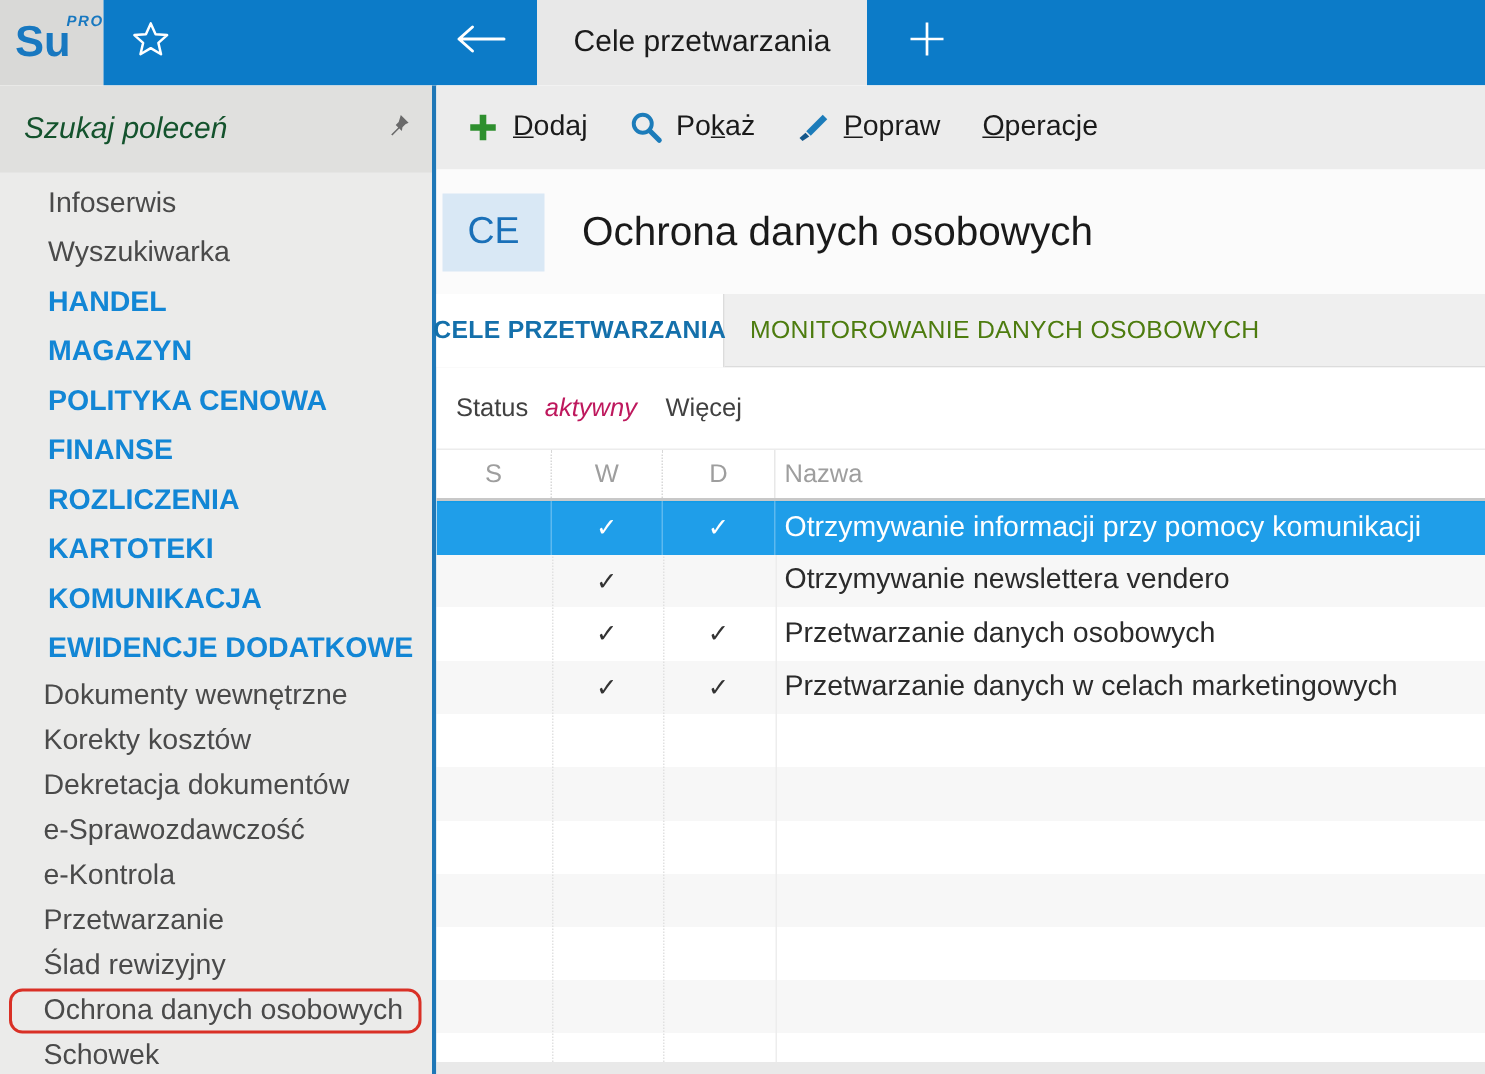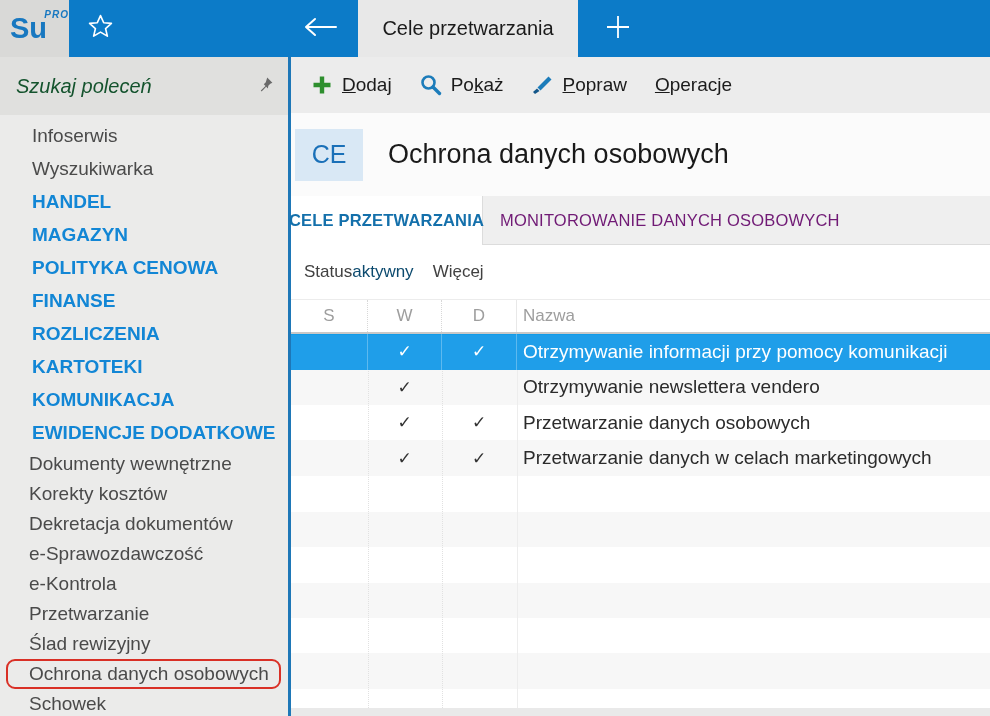--- a/index.html
+++ b/index.html
@@ -42,25 +42,25 @@
 
   
   .title-area { height:83px; flex:0 0 83px; background:#fbfbfb; display:flex; align-items:center; padding-left:4px; }
   .badge { width:68px; height:52px; background:#d9e8f5; color:#1a70b8; font-weight:normal; font-size:25px; display:flex; align-items:center; justify-content:center; }
   .page-title { font-size:27px; font-weight:normal; color:#1a1a1a; margin-left:25px; white-space:nowrap; }
 
   
   .tabs { height:49px; flex:0 0 49px; background:#efefef; display:flex; border-bottom:1px solid #dcdcdc; }
   .tab { display:flex; align-items:center; font-size:16.5px; white-space:nowrap; }
   .tab.active { width:192px; justify-content:center; background:#fff; color:#1470ab; font-weight:bold; border-right:1px solid #dcdcdc; margin-bottom:-1px; letter-spacing:.2px; }
-  .tab.inactive { color:#701a75; padding-left:17px; letter-spacing:.2px; }
+  .tab.inactive { color:#4d7c0f; padding-left:17px; letter-spacing:.2px; }
 
   
   .filter { height:55px; flex:0 0 55px; background:#fff; display:flex; align-items:center; padding-left:13px; font-size:17px; color:#414141; border-bottom:1px solid #ececec; }
-  .filter .fval { color:#0c4a6e; margin-left:0; }
+  .filter .fval { color:#be185d; margin-left:11px;font-style:italic; }
   .filter .fmore { margin-left:19px; }
 
   
   .thead { height:34px; flex:0 0 34px; background:#fff; display:flex; align-items:center; color:#9e9e9e; font-size:17px; border-bottom:2px solid #c8c8c8; }
   .hcell { height:100%; display:flex; align-items:center; justify-content:center; }
   .col-s { width:77px; flex:0 0 77px; border-right:1px dotted #d8d8d8; }
   .col-w { width:74px; flex:0 0 74px; border-right:1px dotted #d8d8d8; }
   .col-d { width:75px; flex:0 0 75px; border-right:1px solid #e8e8e8; }
   .col-name { flex:1; justify-content:flex-start; padding-left:6px; min-width:0; }
 

